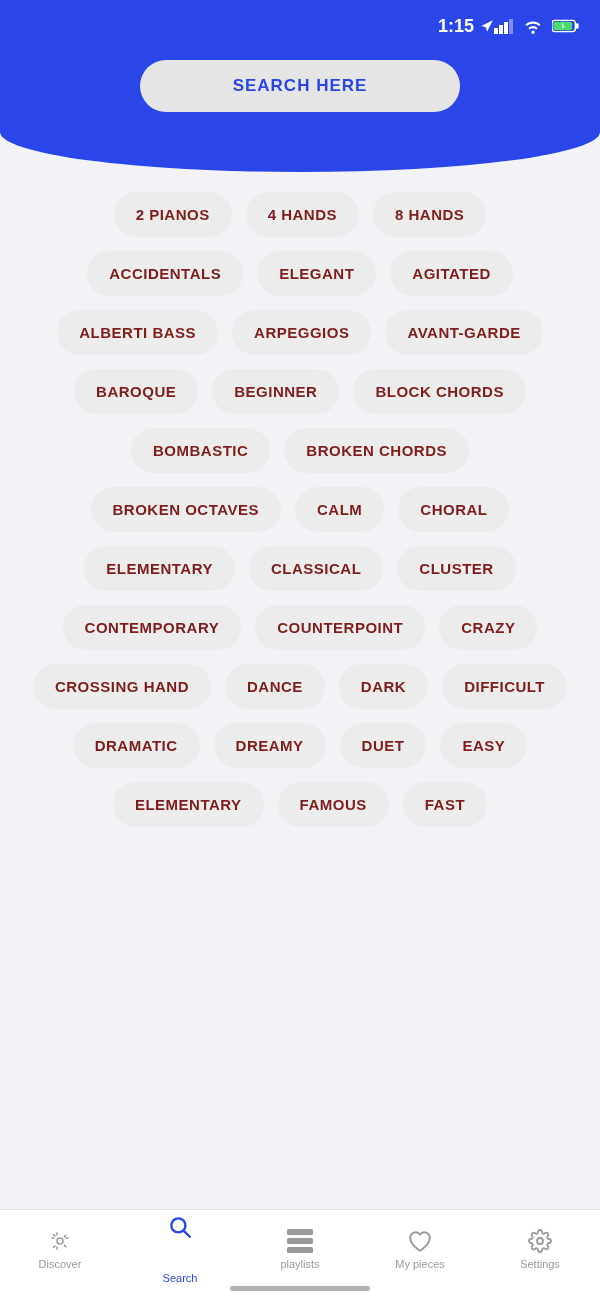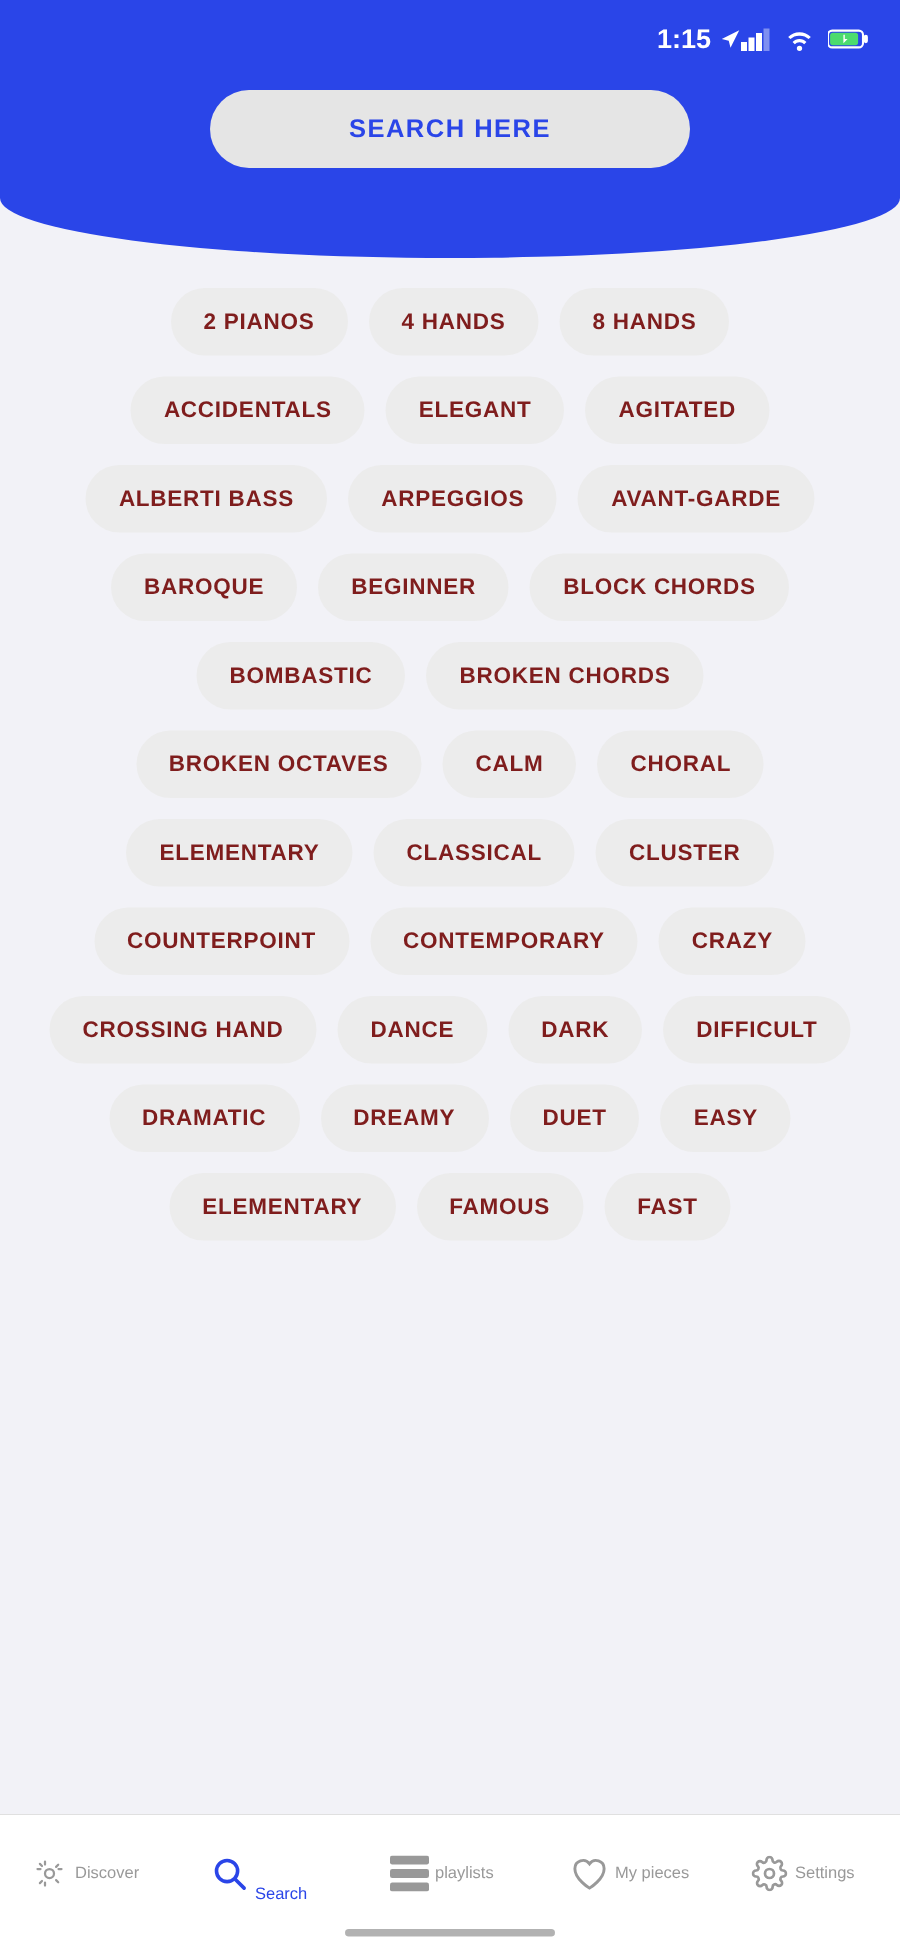--- a/index.html
+++ b/index.html
@@ -99,20 +99,21 @@
       border-top: 1px solid #e0e0e0;
       display: flex;
       justify-content: space-around;
       align-items: center;
       padding: 12px 0 24px;
       height: 90px;
       z-index: 100;
     }
     .nav-item {
       display: flex;
+      flex-direction: column;
       align-items: center;
       gap: 4px;
       cursor: pointer;
       min-width: 80px;
     }
     .nav-label {
       font-size: 11px;
       color: #999;
     }
     .nav-label.active {
@@ -198,22 +199,22 @@
       <div class="tag">BEGINNER</div>
       <div class="tag">BLOCK CHORDS</div>
       <div class="tag">BOMBASTIC</div>
       <div class="tag">BROKEN CHORDS</div>
       <div class="tag">BROKEN OCTAVES</div>
       <div class="tag">CALM</div>
       <div class="tag">CHORAL</div>
       <div class="tag">ELEMENTARY</div>
       <div class="tag">CLASSICAL</div>
       <div class="tag">CLUSTER</div>
+      <div class="tag">CONTEMPORARY</div>
       <div class="tag">COUNTERPOINT</div>
-      <div class="tag">CONTEMPORARY</div>
       <div class="tag">CRAZY</div>
       <div class="tag">CROSSING HAND</div>
       <div class="tag">DANCE</div>
       <div class="tag">DARK</div>
       <div class="tag">DIFFICULT</div>
       <div class="tag">DRAMATIC</div>
       <div class="tag">DREAMY</div>
       <div class="tag">DUET</div>
       <div class="tag">EASY</div>
       <div class="tag">ELEMENTARY</div>

